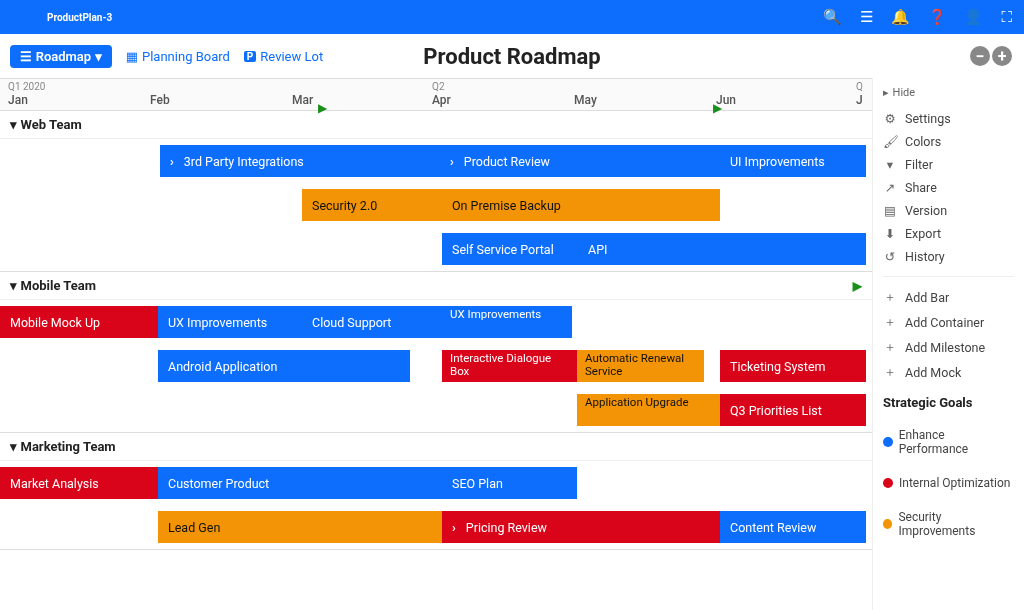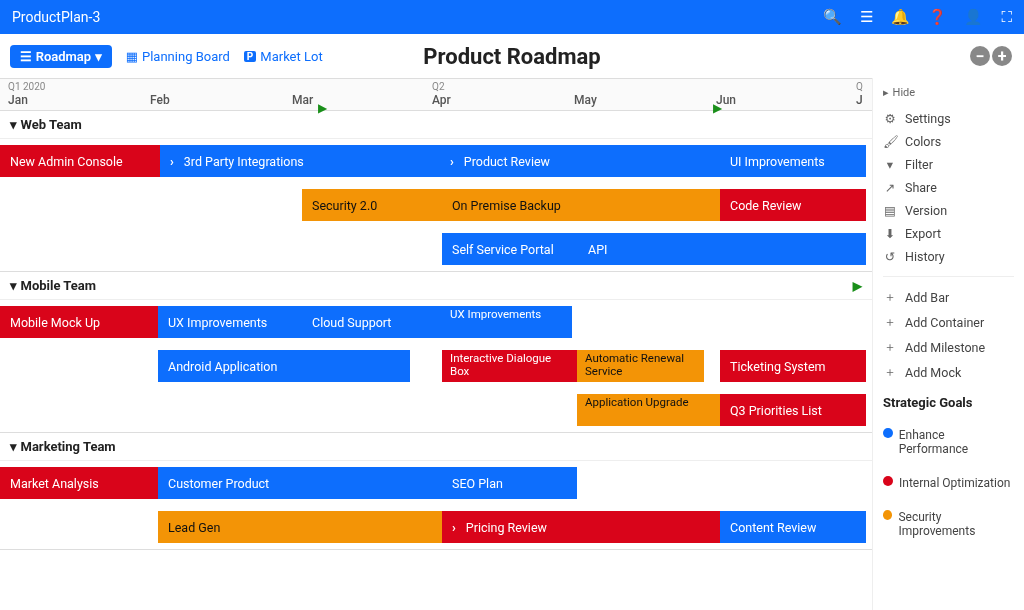--- a/index.html
+++ b/index.html
@@ -1,36 +1,36 @@
 <!DOCTYPE html>
 <html><head>
 <meta charset="utf-8">
 <style>
   * { box-sizing: border-box; margin: 0; padding: 0; }
   body { font-family: -apple-system, BlinkMacSystemFont, "Segoe UI", Roboto, Arial, sans-serif; font-size: 13px; color: #333; background: #fff; width:1024px; height:610px; overflow:hidden; }
   .topbar { background: #0d6efd; color: #fff; height: 34px; display: flex; align-items:center; padding: 0 12px; justify-content: space-between; }
-  .topbar-title { font-size: 14px; font-weight: 400; }
+  .topbar-title { font-size: 10px; font-weight: 700; margin-left: 35px; }
   .topbar-icons { display:flex; gap: 18px; align-items:center; }
   .topbar-icons span { cursor:pointer; font-size:15px; }
   .header-row { display:flex; align-items:center; height:44px; padding: 0 10px; position:relative; }
   .view-btn { background:#0d6efd; color:#fff; border-radius:4px; padding:4px 10px; font-size:13px; font-weight:600; display:flex; align-items:center; gap:4px; cursor:pointer; }
   .view-links { display:flex; gap:14px; margin-left:14px; }
   .view-link { color:#0d6efd; font-size:13px; cursor:pointer; display:flex; align-items:center; gap:4px; }
   .page-title { position:absolute; left:50%; transform:translateX(-50%); font-size:22px; font-weight:700; color:#222; }
   .zoom-ctrl { position:absolute; right:12px; display:flex; gap:2px; }
   .zoom-ctrl span { width:20px; height:20px; border-radius:50%; background:#888; color:#fff; display:flex; align-items:center; justify-content:center; font-size:16px; font-weight:700; cursor:pointer; }
   .main { display:flex; height:532px; }
   .canvas { flex:1; overflow:hidden; position:relative; border-top:1px solid #ddd; }
   .sidebar { width:152px; border-left:1px solid #eee; padding:8px 10px; font-size:12.5px; }
   .sidebar .hide-link { color:#666; font-size:11px; display:flex; align-items:center; gap:4px; cursor:pointer; margin-bottom:8px;}
   .sidebar .menu-item { display:flex; align-items:center; gap:8px; padding:4px 0; color:#444; cursor:pointer;}
   .sidebar .menu-item .ico { width:14px; text-align:center; color:#666;}
   .sidebar hr { border:none; border-top:1px solid #eee; margin:8px 0;}
   .sidebar .section-title { font-weight:700; color:#222; margin:10px 0 6px; font-size:13px;}
-  .legend-item { display:flex; gap:6px; padding:2px 0; font-size:12px; color:#444;margin-top:16px;}
+  .legend-item { display:flex; align-items:center; gap:6px; padding:2px 0; font-size:12px; color:#444;margin-top:16px;}
   .legend-dot { width:10px; height:10px; border-radius:50%; display:inline-block;}
   
   .tl-header { height:32px; border-bottom:1px solid #ddd; position:relative; background:#fafafa; font-size:11px; color:#888;}
   .tl-q { position:absolute; top:2px; font-size:10px;}
   .tl-m { position:absolute; top:14px; font-size:12px; color:#555; font-weight:500;}
   .tl-marker { position:absolute; top:22px; color:#1a8f1a; font-size:12px;}
   
   .lane { border-bottom:1px solid #ddd; }
   .lane-header { background:#fff; padding:6px 10px; font-weight:700; font-size:13px; color:#222; display:flex; align-items:center; gap:4px; border-bottom:1px solid #eee; cursor:pointer;}
   .lane-body { position:relative; }
@@ -63,21 +63,21 @@
     <span>Roadmap</span>
     <span>▾</span>
   </div>
   <div class="view-links">
     <div class="view-link">
       <span>▦</span>
       <span>Planning Board</span>
     </div>
     <div class="view-link">
       <span style="background:#0d6efd;color:#fff;padding:0 3px;border-radius:2px;font-weight:700;font-size:10px;">P</span>
-      <span>Market Lot</span>
+      <span>Review Lot</span>
     </div>
   </div>
   <div class="page-title">Product Roadmap</div>
   <div class="zoom-ctrl">
     <span>−</span>
     <span>+</span>
   </div>
 </div>
 
 <div class="main">
@@ -97,44 +97,38 @@
       <div class="tl-marker" style="left:713px">▶</div>
     </div>
 
     <div class="lane">
       <div class="lane-header">
           <span>▾</span>
           <span>Web Team</span>
         </div>
       <div class="lane-body">
         <div class="row">
-          <div class="bar c-red" style="left:0;width:160px">
-              <span>New Admin Console</span>
-            </div>
           <div class="bar c-blue" style="left:160px;width:280px">
               <span class="chev">›</span>
               <span>3rd Party Integrations</span>
             </div>
           <div class="bar c-blue" style="left:440px;width:280px">
               <span class="chev">›</span>
               <span>Product Review</span>
             </div>
           <div class="bar c-blue" style="left:720px;width:146px">
               <span>UI Improvements</span>
             </div>
         </div>
         <div class="row">
           <div class="bar c-orange" style="left:302px;width:140px">
               <span>Security 2.0</span>
             </div>
           <div class="bar c-orange" style="left:442px;width:278px">
               <span>On Premise Backup</span>
-            </div>
-          <div class="bar c-red" style="left:720px;width:146px">
-              <span>Code Review</span>
             </div>
         </div>
         <div class="row">
           <div class="bar c-blue" style="left:442px;width:136px">
               <span>Self Service Portal</span>
             </div>
           <div class="bar c-blue" style="left:578px;width:288px">
               <span>API</span>
             </div>
         </div>

